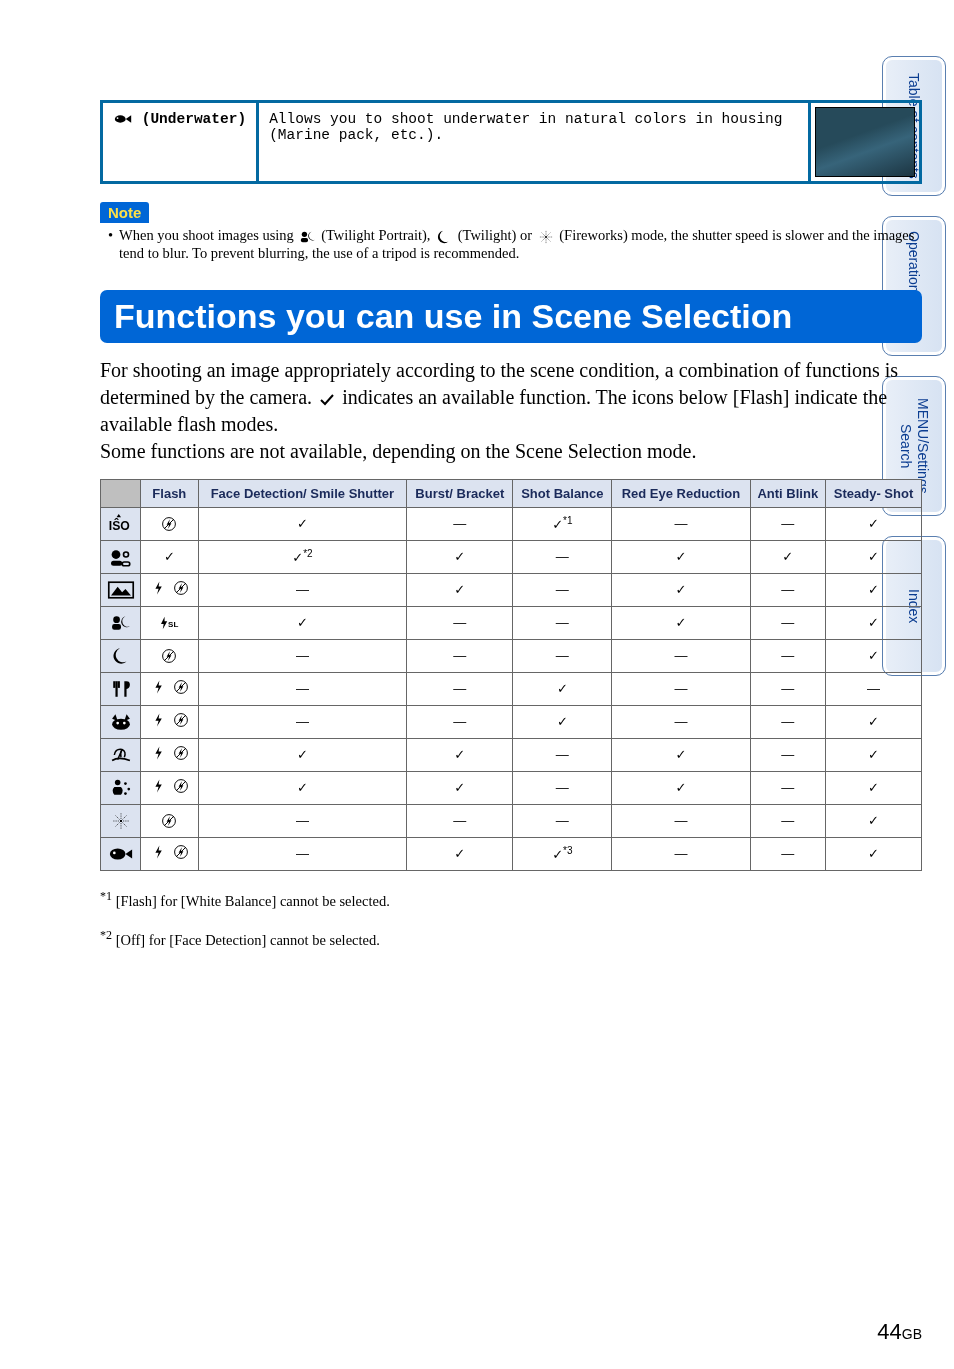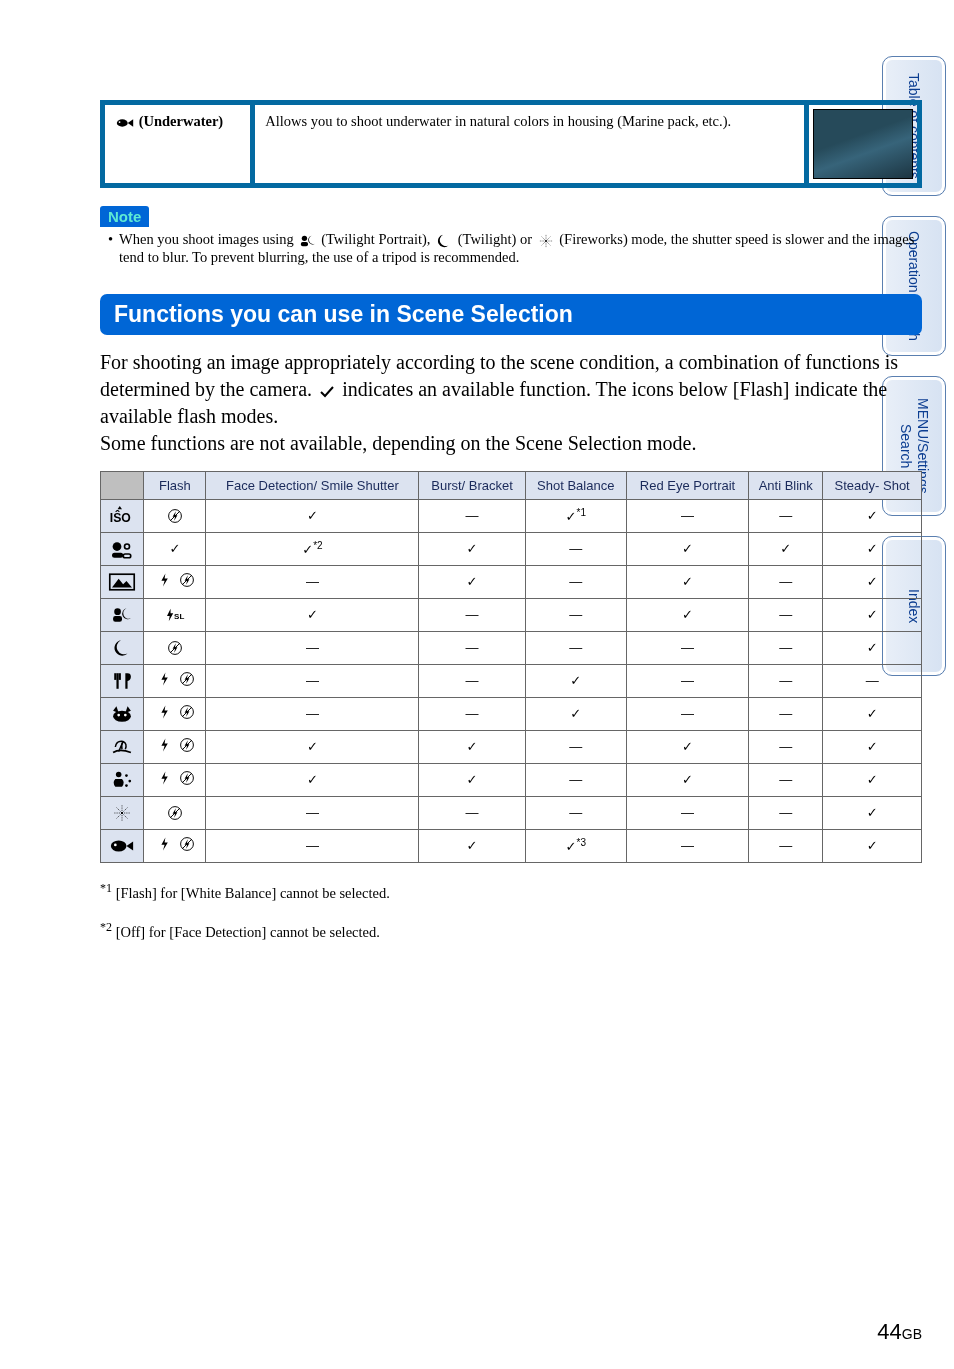--- a/index.html
+++ b/index.html
@@ -1,37 +1,37 @@
 <!DOCTYPE html>
 <html><head>
 <meta charset="utf-8">
 <style>
   * { box-sizing: border-box; margin: 0; padding: 0; }
   body { font-family: "Times New Roman", serif; width: 954px; height: 1369px; position: relative; background: #fff; }
   .page { padding: 100px 32px 40px 100px; position: relative; }
   
   .top-table { border-collapse: collapse; width: 100%; }
-  .top-table td { border: 5px solid #0369a1; padding: 8px 10px; vertical-align: top; font-size: 14.5px; }
+  .top-table td { border: 3px solid #0369a1; padding: 8px 10px; vertical-align: top; font-size: 14.5px; font-family: Liberation Mono, monospace; }
   .top-table .cell-name { font-weight: bold; white-space: nowrap; }
   .top-table .cell-img { width: 110px; padding: 4px; }
   .placeholder-img { width: 100px; height: 70px; background: linear-gradient(160deg,#264a5a 40%, #37647a 60%, #1c3542 100%); border:1px solid #000; }
   
-  .note-label { display: inline-block; background: #0066d6; color: #5eead4; font-family: Arial, sans-serif; font-weight: bold; font-size: 15px; padding: 2px 8px; margin-top: 18px; border-top-left-radius: 3px; border-top-right-radius: 3px; }
+  .note-label { display: inline-block; background: #0066d6; color: #fde047; font-family: Arial, sans-serif; font-weight: bold; font-size: 15px; padding: 2px 8px; margin-top: 18px; border-top-left-radius: 3px; border-top-right-radius: 3px; }
   .note-list { margin-top: 4px; font-size: 14.5px; padding-left: 8px; }
   .note-list .bullet { display: table-row; }
   .note-list .b { display: table-cell; padding-right: 6px; }
   .note-list .t { display: table-cell; }
   
-  .section-title { background: #0066d6; color: #fff; font-family: Arial, sans-serif; font-weight: bold; font-size: 23px; padding: 7px 14px; border-radius: 7px; margin-top: 28px; margin-bottom: 14px; }
+  .section-title { background: #0066d6; color: #fff; font-family: Arial, sans-serif; font-weight: bold; font-size: 34px; padding: 7px 14px; border-radius: 7px; margin-top: 28px; margin-bottom: 14px; }
   
   .body-text { font-size: 20px; line-height: 1.35; margin-bottom: 14px; }
   
   .func-table { border-collapse: collapse; width: 100%; font-family: Arial, sans-serif; font-size: 13px; }
   .func-table th, .func-table td { border: 1px solid #666; text-align: center; padding: 6px 4px; }
-  .func-table th { background: #dce3f0; color: #1a2a5a; font-weight: normal; vertical-align: middle; }
+  .func-table th { background: #dce3f0; color: #1a2a5a; font-weight: bold; vertical-align: middle; }
   .func-table .corner { background: #bfbfbf; }
   .func-table td.row-head { background: #dce3f0; font-family: serif; }
   
   .chk::before { content: "✓"; font-family: Arial, sans-serif; }
   .dash::before { content: "—"; }
   .sup { font-size: 10px; vertical-align: super; }
   
   .footnotes { margin-top: 8px; font-size: 14.5px; }
   .footnotes div { margin-top: 18px; }
   .fn-mark { font-size: 12px; vertical-align: super; }
@@ -208,21 +208,21 @@
   <table class="func-table">
     <tbody>
         <tr>
       <th class="corner"></th>
       <th>Flash</th>
       <th>Face Detection/
 Smile Shutter</th>
       <th>Burst/
 Bracket</th>
       <th>Shot Balance</th>
-      <th>Red Eye Portrait</th>
+      <th>Red Eye Reduction</th>
       <th>Anti Blink</th>
       <th>Steady-
 Shot</th>
     </tr>
 
     <tr>
       <td class="row-head"><svg class="row-icon" viewBox="0 0 24 18">
               <use href="#i-iso"></use>
             </svg></td>
       <td><svg class="icon-svg" viewBox="0 0 20 20">

